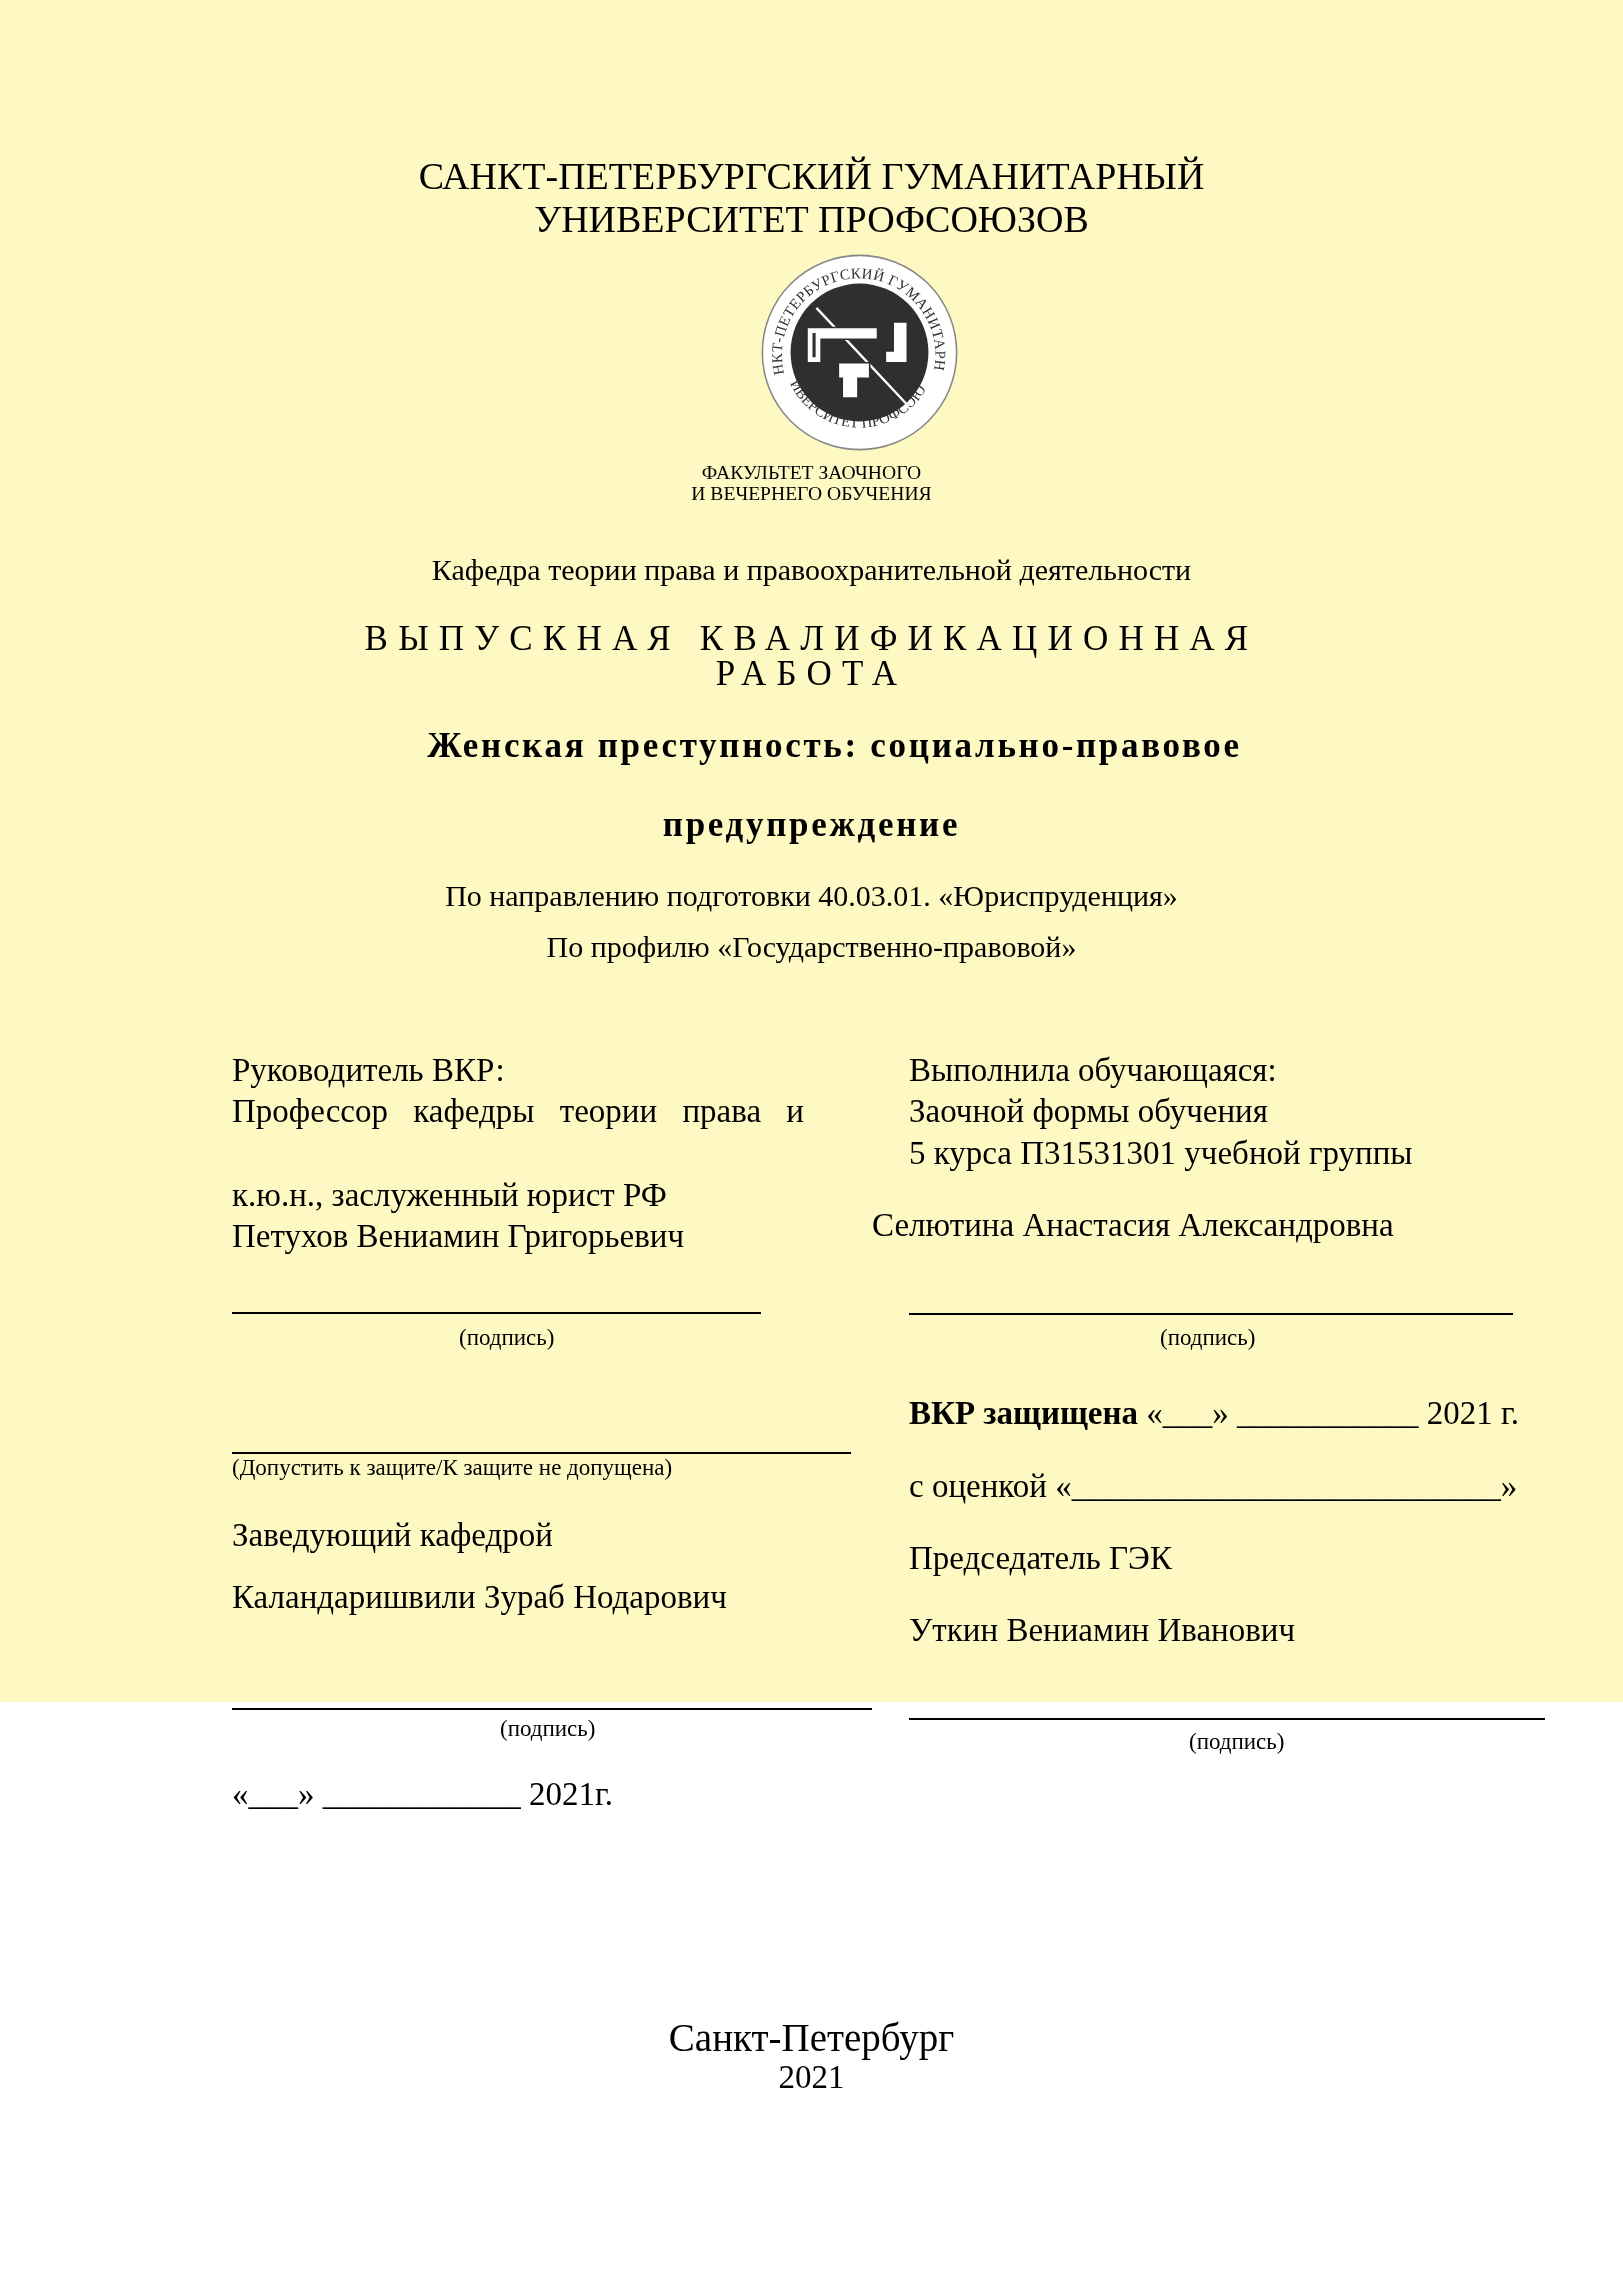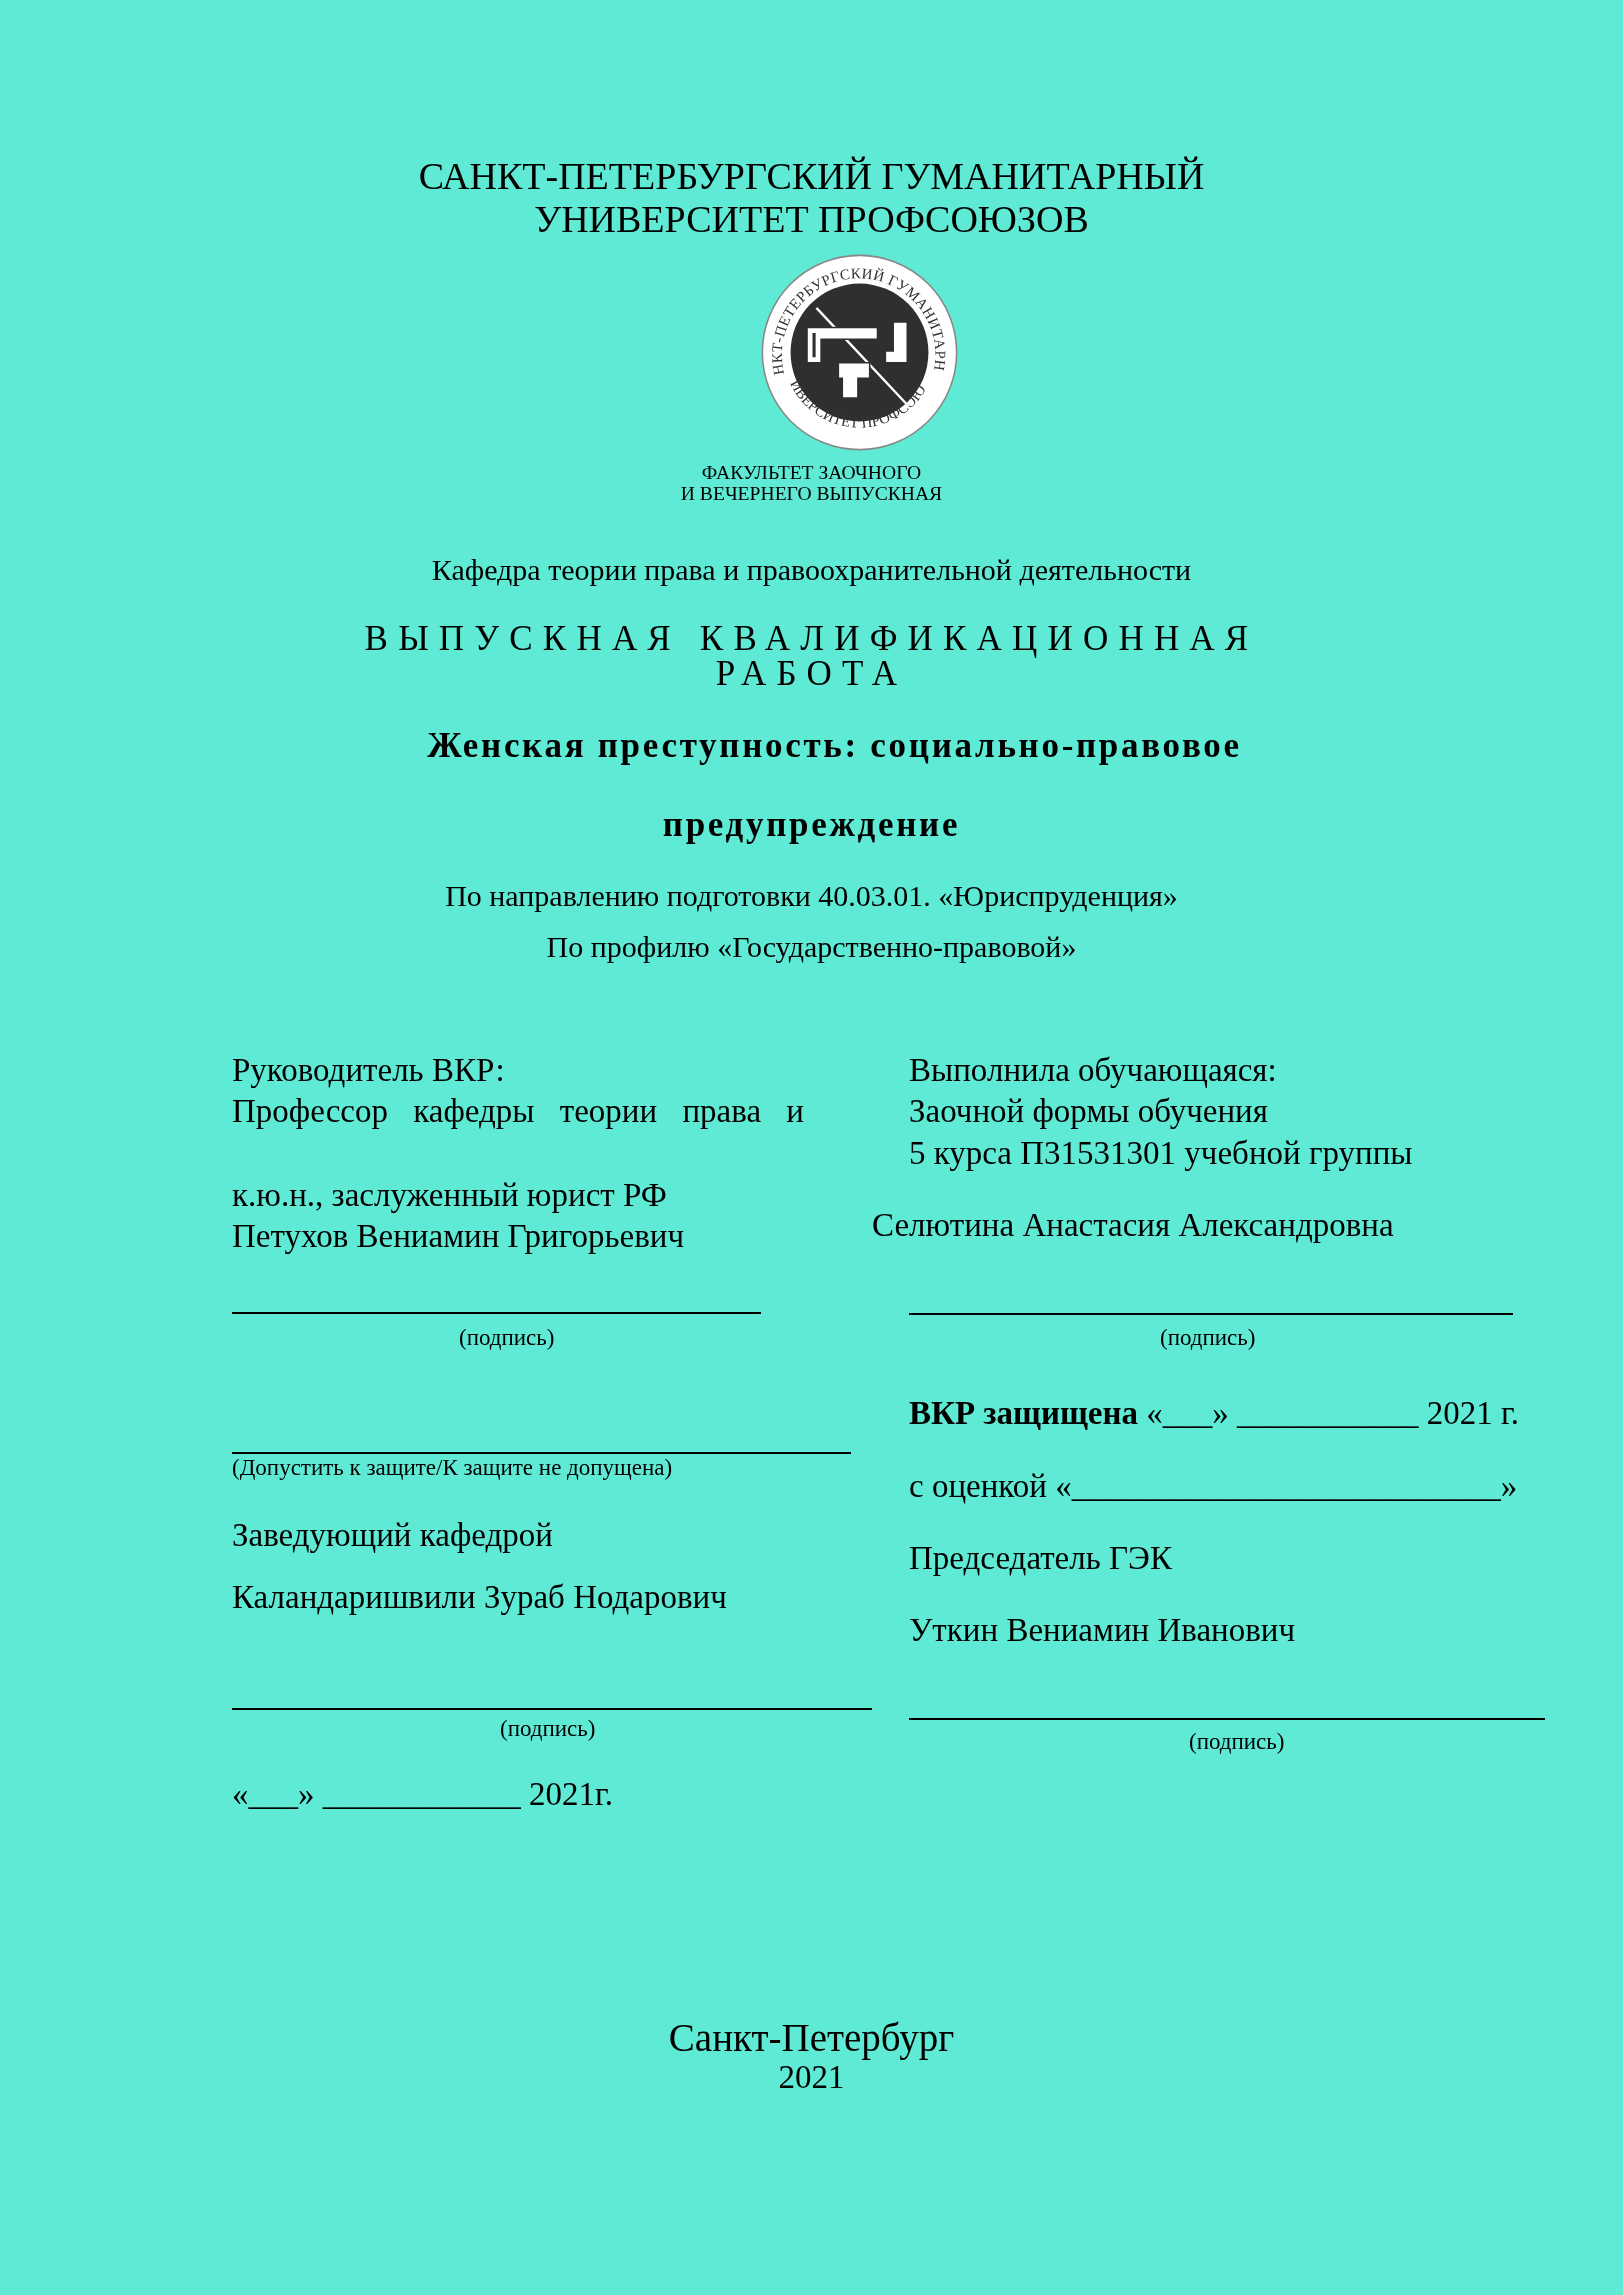--- a/index.html
+++ b/index.html
@@ -1,18 +1,18 @@
 <!DOCTYPE html>
 <html style="font-size:12.6px"><head>
 <meta charset="utf-8">
 <style>
   html, body { margin: 0; padding: 0; background: #ffffff; }
   body { width: 1623px; height: 2295px; position: relative; overflow: hidden;
          font-family: "Liberation Serif", "DejaVu Serif", serif; color: #000; }
-  .page { position: absolute; left: 0; top: 0; width: 1623px; height: 2295px; background: #5eead4; }
+  .page { position: absolute; left: 0; top: 0; width: 1623px; height: 1702px; background: #fef9c3; }
   .abs { position: absolute; white-space: nowrap; }
   .center { left: 0; width: 1623px; text-align: center; }
   .uni { font-size: 38px; line-height: 42px; }
   .faculty { font-size: 19.6px; line-height: 21px; }
   .dept { font-size: 30px; line-height: 35px; }
   .vkr { font-size: 35px; line-height: 31px; letter-spacing: 10.2px; }
   .title { font-size: 35px; font-weight: bold; letter-spacing: 2.7px; }
   .prog { font-size: 30px; line-height: 35px; }
   .col-text { font-size: 33px; line-height: 42px; }
   .sig-line { position: absolute; height: 2.4px; background: #000; }
@@ -46,21 +46,21 @@
       <g fill="#fff" stroke="#2f2f2f" stroke-width="2">
         <path d="M 60,95 L 150,95 L 150,110 L 78,110 L 78,140 L 60,140 Z"></path>
         <path d="M 170,88 L 188,88 L 188,140 L 160,140 L 160,125 L 170,125 Z"></path>
         <path d="M 100,140 L 140,140 L 140,160 L 125,160 L 125,185 L 105,185 L 105,160 L 100,160 Z"></path>
         <path d="M 66,101 L 72,101 L 72,134 L 66,134 Z" fill="#2f2f2f" stroke="#fff"></path>
       </g>
     </svg>
   </div>
 
   <div class="abs center faculty" style="top:462px;">ФАКУЛЬТЕТ ЗАОЧНОГО</div>
-  <div class="abs center faculty" style="top:483px;">И ВЕЧЕРНЕГО ВЫПУСКНАЯ</div>
+  <div class="abs center faculty" style="top:483px;">И ВЕЧЕРНЕГО ОБУЧЕНИЯ</div>
 
   <div class="abs center dept" style="top:552px;">Кафедра теории права и правоохранительной деятельности</div>
 
   <div class="abs center vkr" style="top:623px;">ВЫПУСКНАЯ КВАЛИФИКАЦИОННАЯ</div>
   <div class="abs center vkr" style="top:658px;">РАБОТА</div>
 
   <div class="abs center title" style="top:726px;padding-left:23px;">Женская преступность: социально-правовое</div>
   <div class="abs center title" style="top:805px;">предупреждение</div>
 
   <div class="abs center prog" style="top:878px;">По направлению подготовки 40.03.01. «Юриспруденция»</div>

